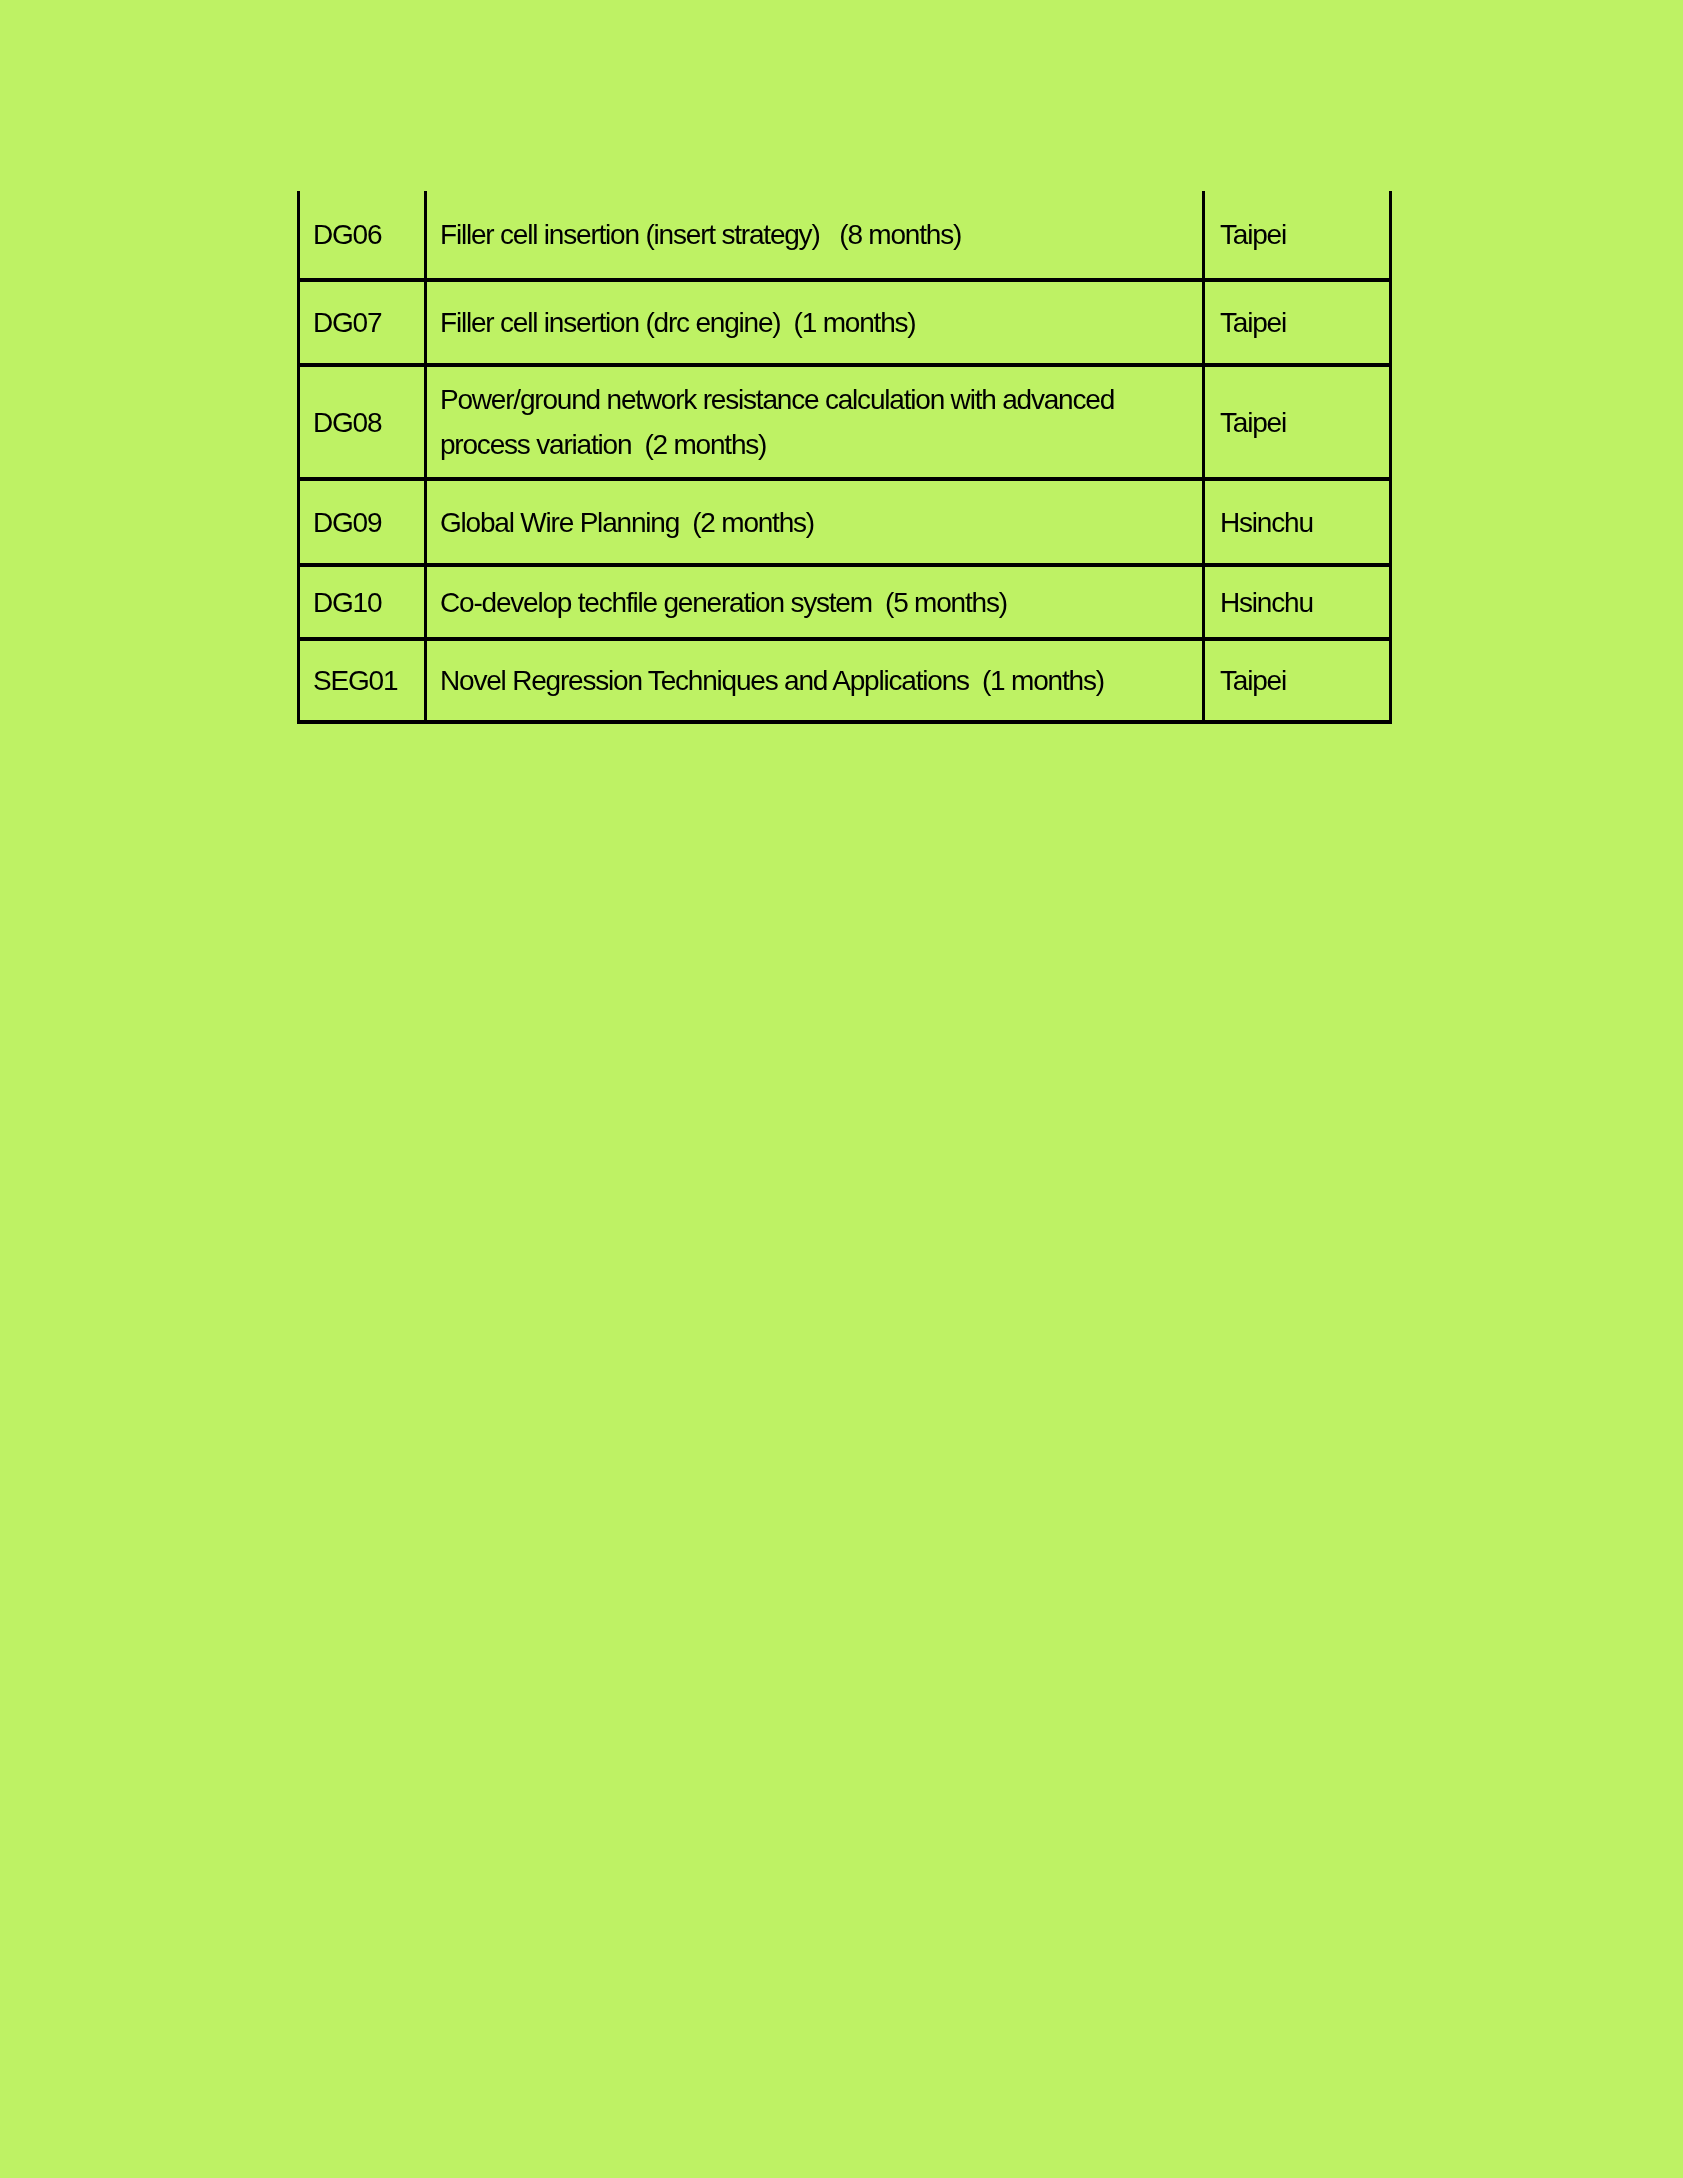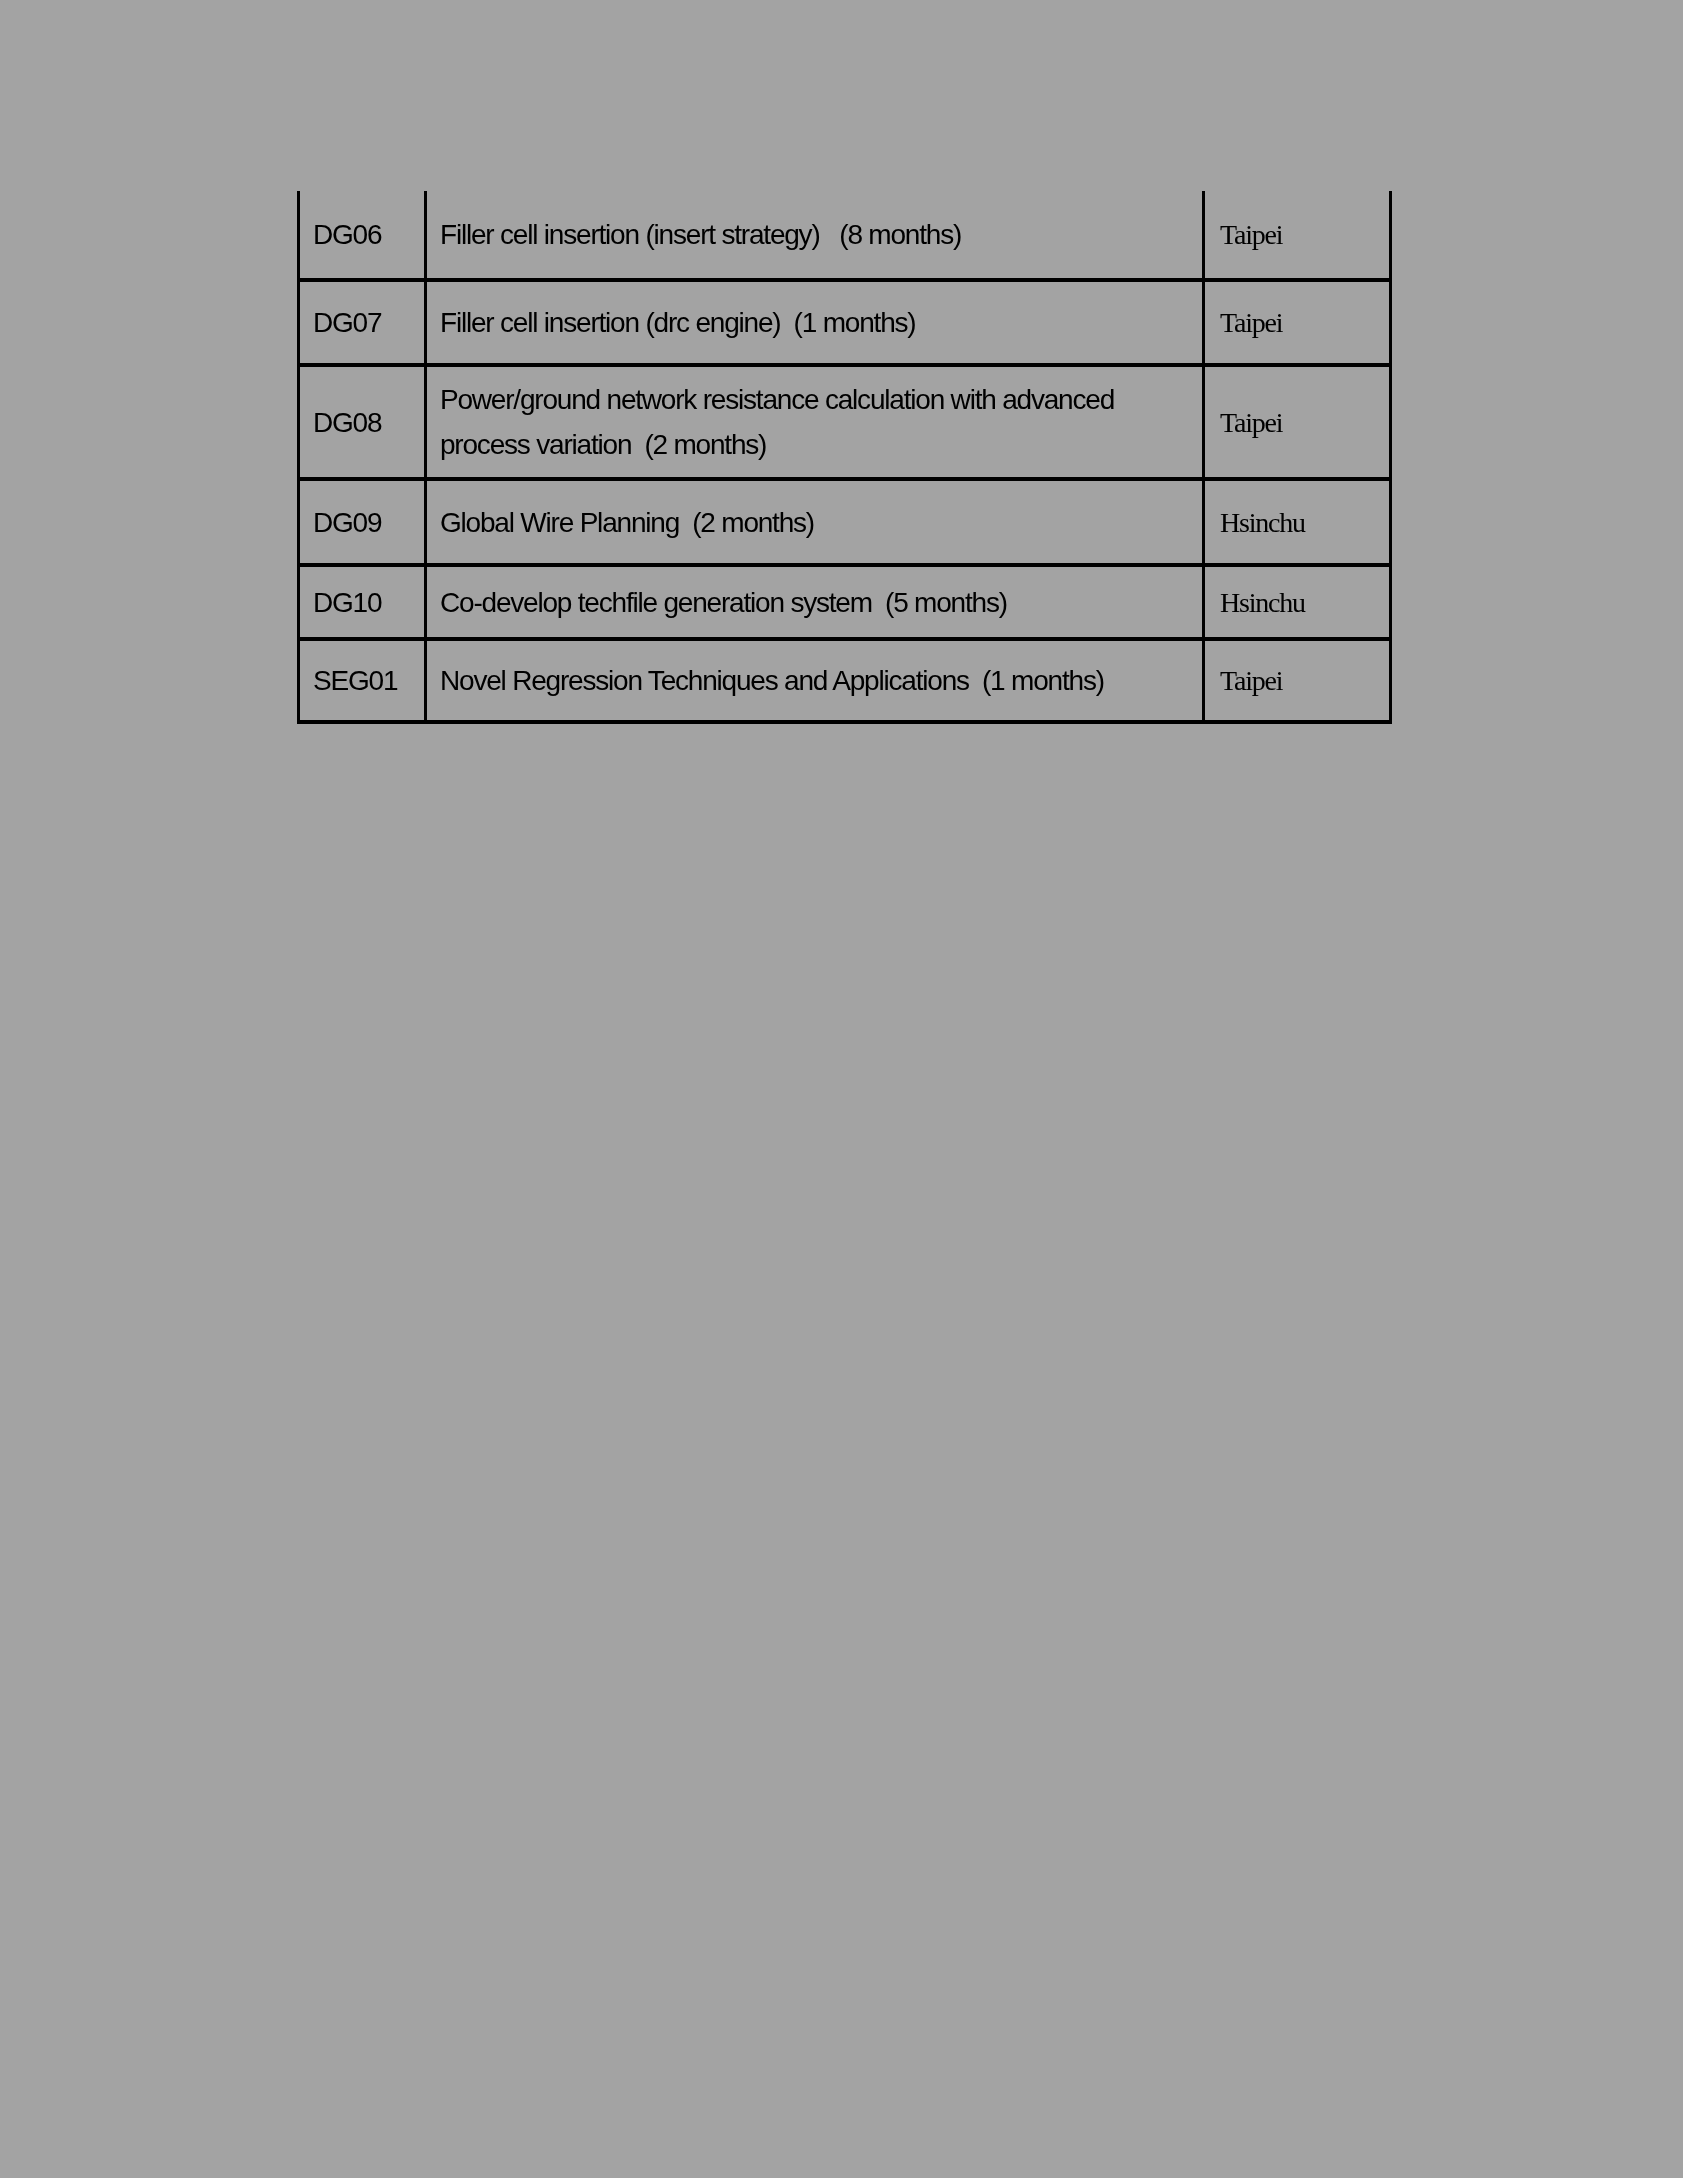--- a/index.html
+++ b/index.html
@@ -4,21 +4,21 @@
 <style>
   html, body {
     margin: 0;
     padding: 0;
     background: #ffffff;
   }
   .page {
     position: relative;
     width: 1683px;
     height: 2178px;
-    background: #a3a3a3;
+    background: #bef264;
     overflow: hidden;
     font-family: "Liberation Sans", "DejaVu Sans", sans-serif;
   }
   table.projects {
     position: absolute;
     left: 297px;
     top: 191px;
     width: 1092px;
     border-collapse: collapse;
     table-layout: fixed;
@@ -33,21 +33,21 @@
     font-size: 28px;
     line-height: 45px;
     letter-spacing: -1.2px;
     white-space: pre-wrap;
     overflow: hidden;
   }
   
   table.projects tbody tr:first-child td {
     border-top: none;
   }
-  table.projects td.c-loc { padding-left: 15px; font-family: Liberation Serif, serif; }
+  table.projects td.c-loc { padding-left: 15px; }
   
   table.projects tbody tr:nth-child(1) { height: 89px; }
   table.projects tbody tr:nth-child(2) { height: 85px; }
   table.projects tbody tr:nth-child(3) { height: 114px; }
   table.projects tbody tr:nth-child(4) { height: 86px; }
   table.projects tbody tr:nth-child(5) { height: 74px; padding-left: 26px; }
   table.projects tbody tr:nth-child(6) { height: 83px; }
 </style>
 </head>
 <body>

